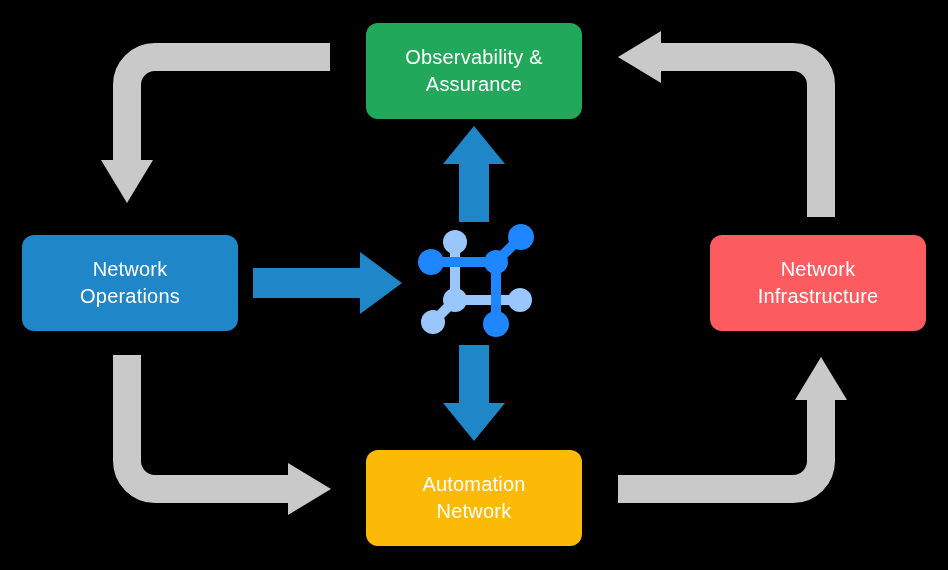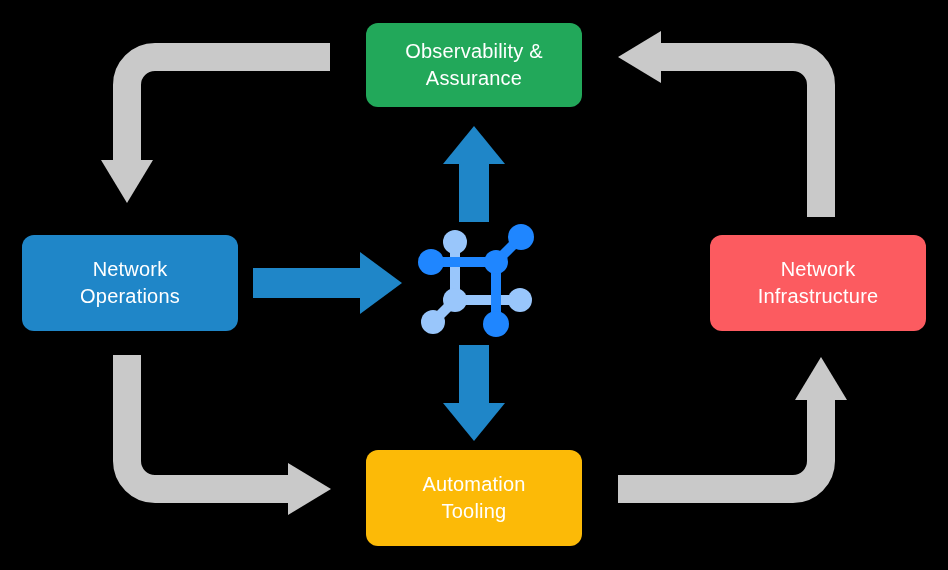--- a/index.html
+++ b/index.html
@@ -36,21 +36,21 @@
     font-size: 20px;
     line-height: 1.35;
     font-weight: 400;
     letter-spacing: 0.2px;
     box-sizing: border-box;
     padding: 6px 10px;
     z-index: 4;
   }
   #box-observability {
     left: 366px;  top: 23px;
-    width: 216px; height: 84px;
+    width: 216px; height: 96px;
   }
   #box-network-operations {
     left: 22px;   top: 235px;
     width: 216px; height: 96px;
   }
   #box-network-infrastructure {
     left: 710px;  top: 235px;
     width: 216px; height: 96px;
   }
   #box-automation-tooling {
@@ -141,16 +141,16 @@
 Operations</span>
   </div>
 
   <div class="node-box" id="box-network-infrastructure" style="background: rgb(252, 91, 96); color: rgb(255, 255, 255);">
     <span class="node-label">Network
 Infrastructure</span>
   </div>
 
   <div class="node-box" id="box-automation-tooling" style="background: rgb(252, 186, 7); color: rgb(255, 255, 255);">
     <span class="node-label">Automation
-Tooling</span>
+Network</span>
   </div>
 
 </div>
 
 </body></html>

